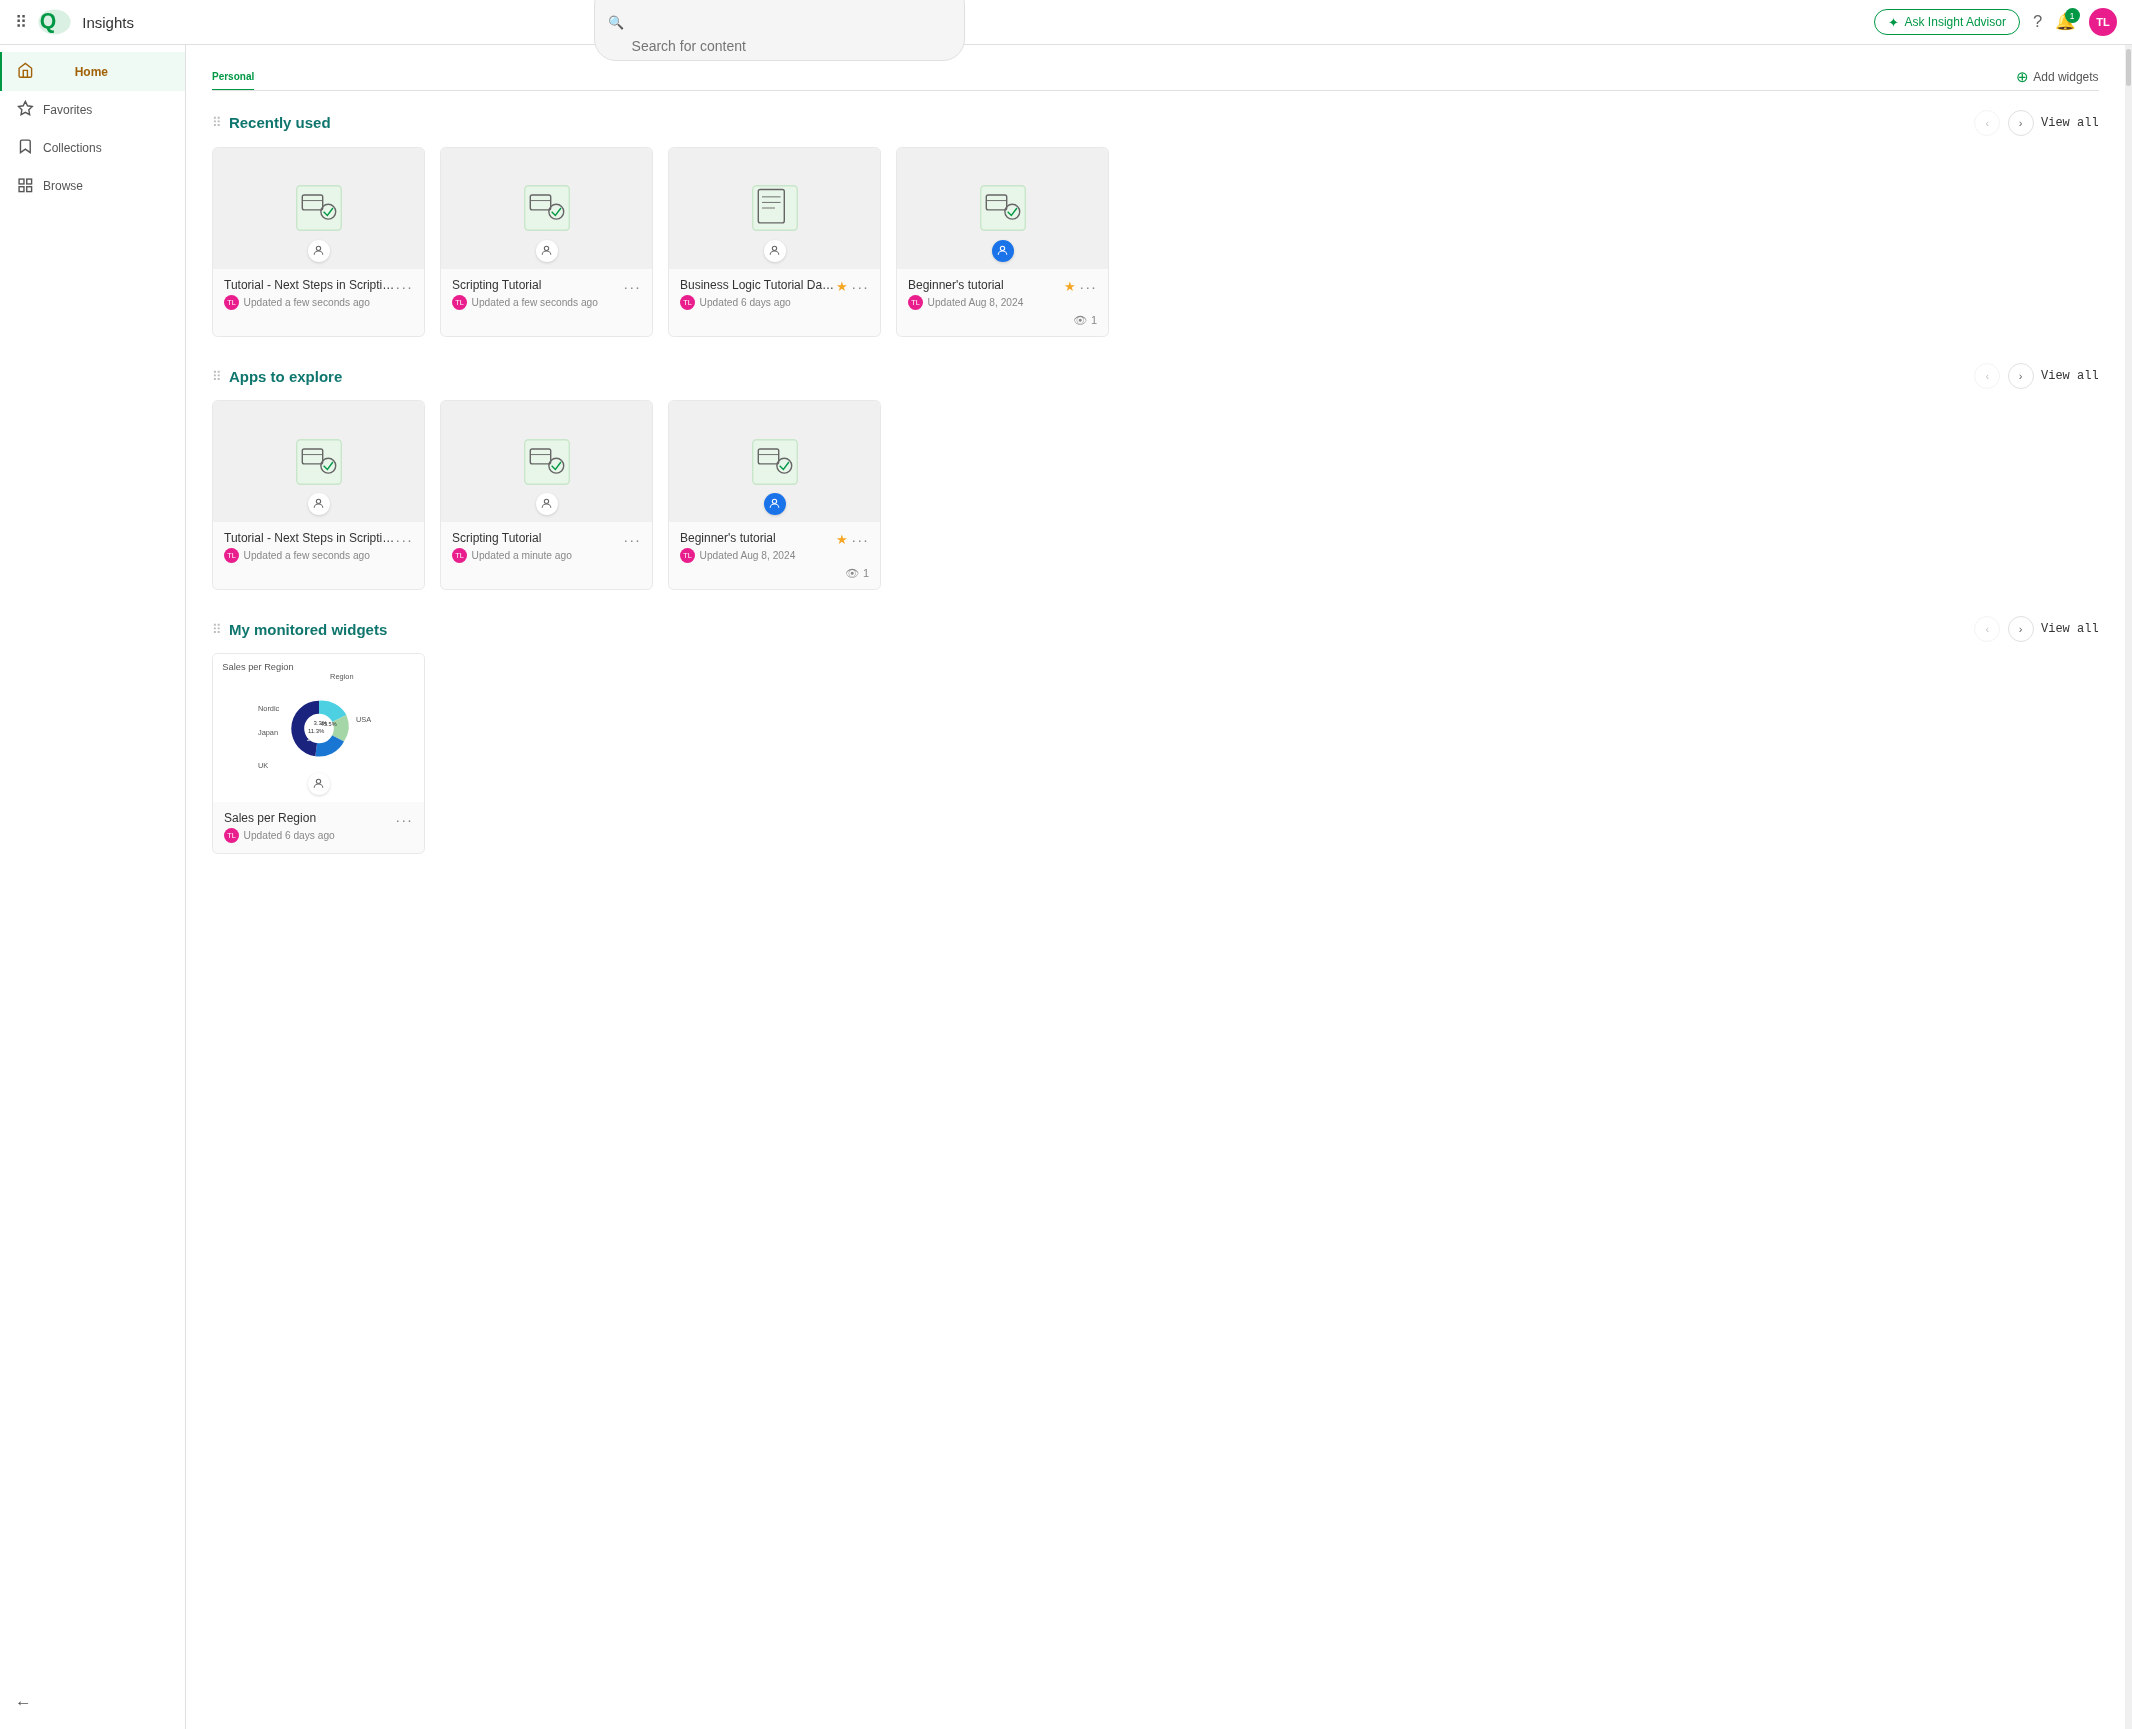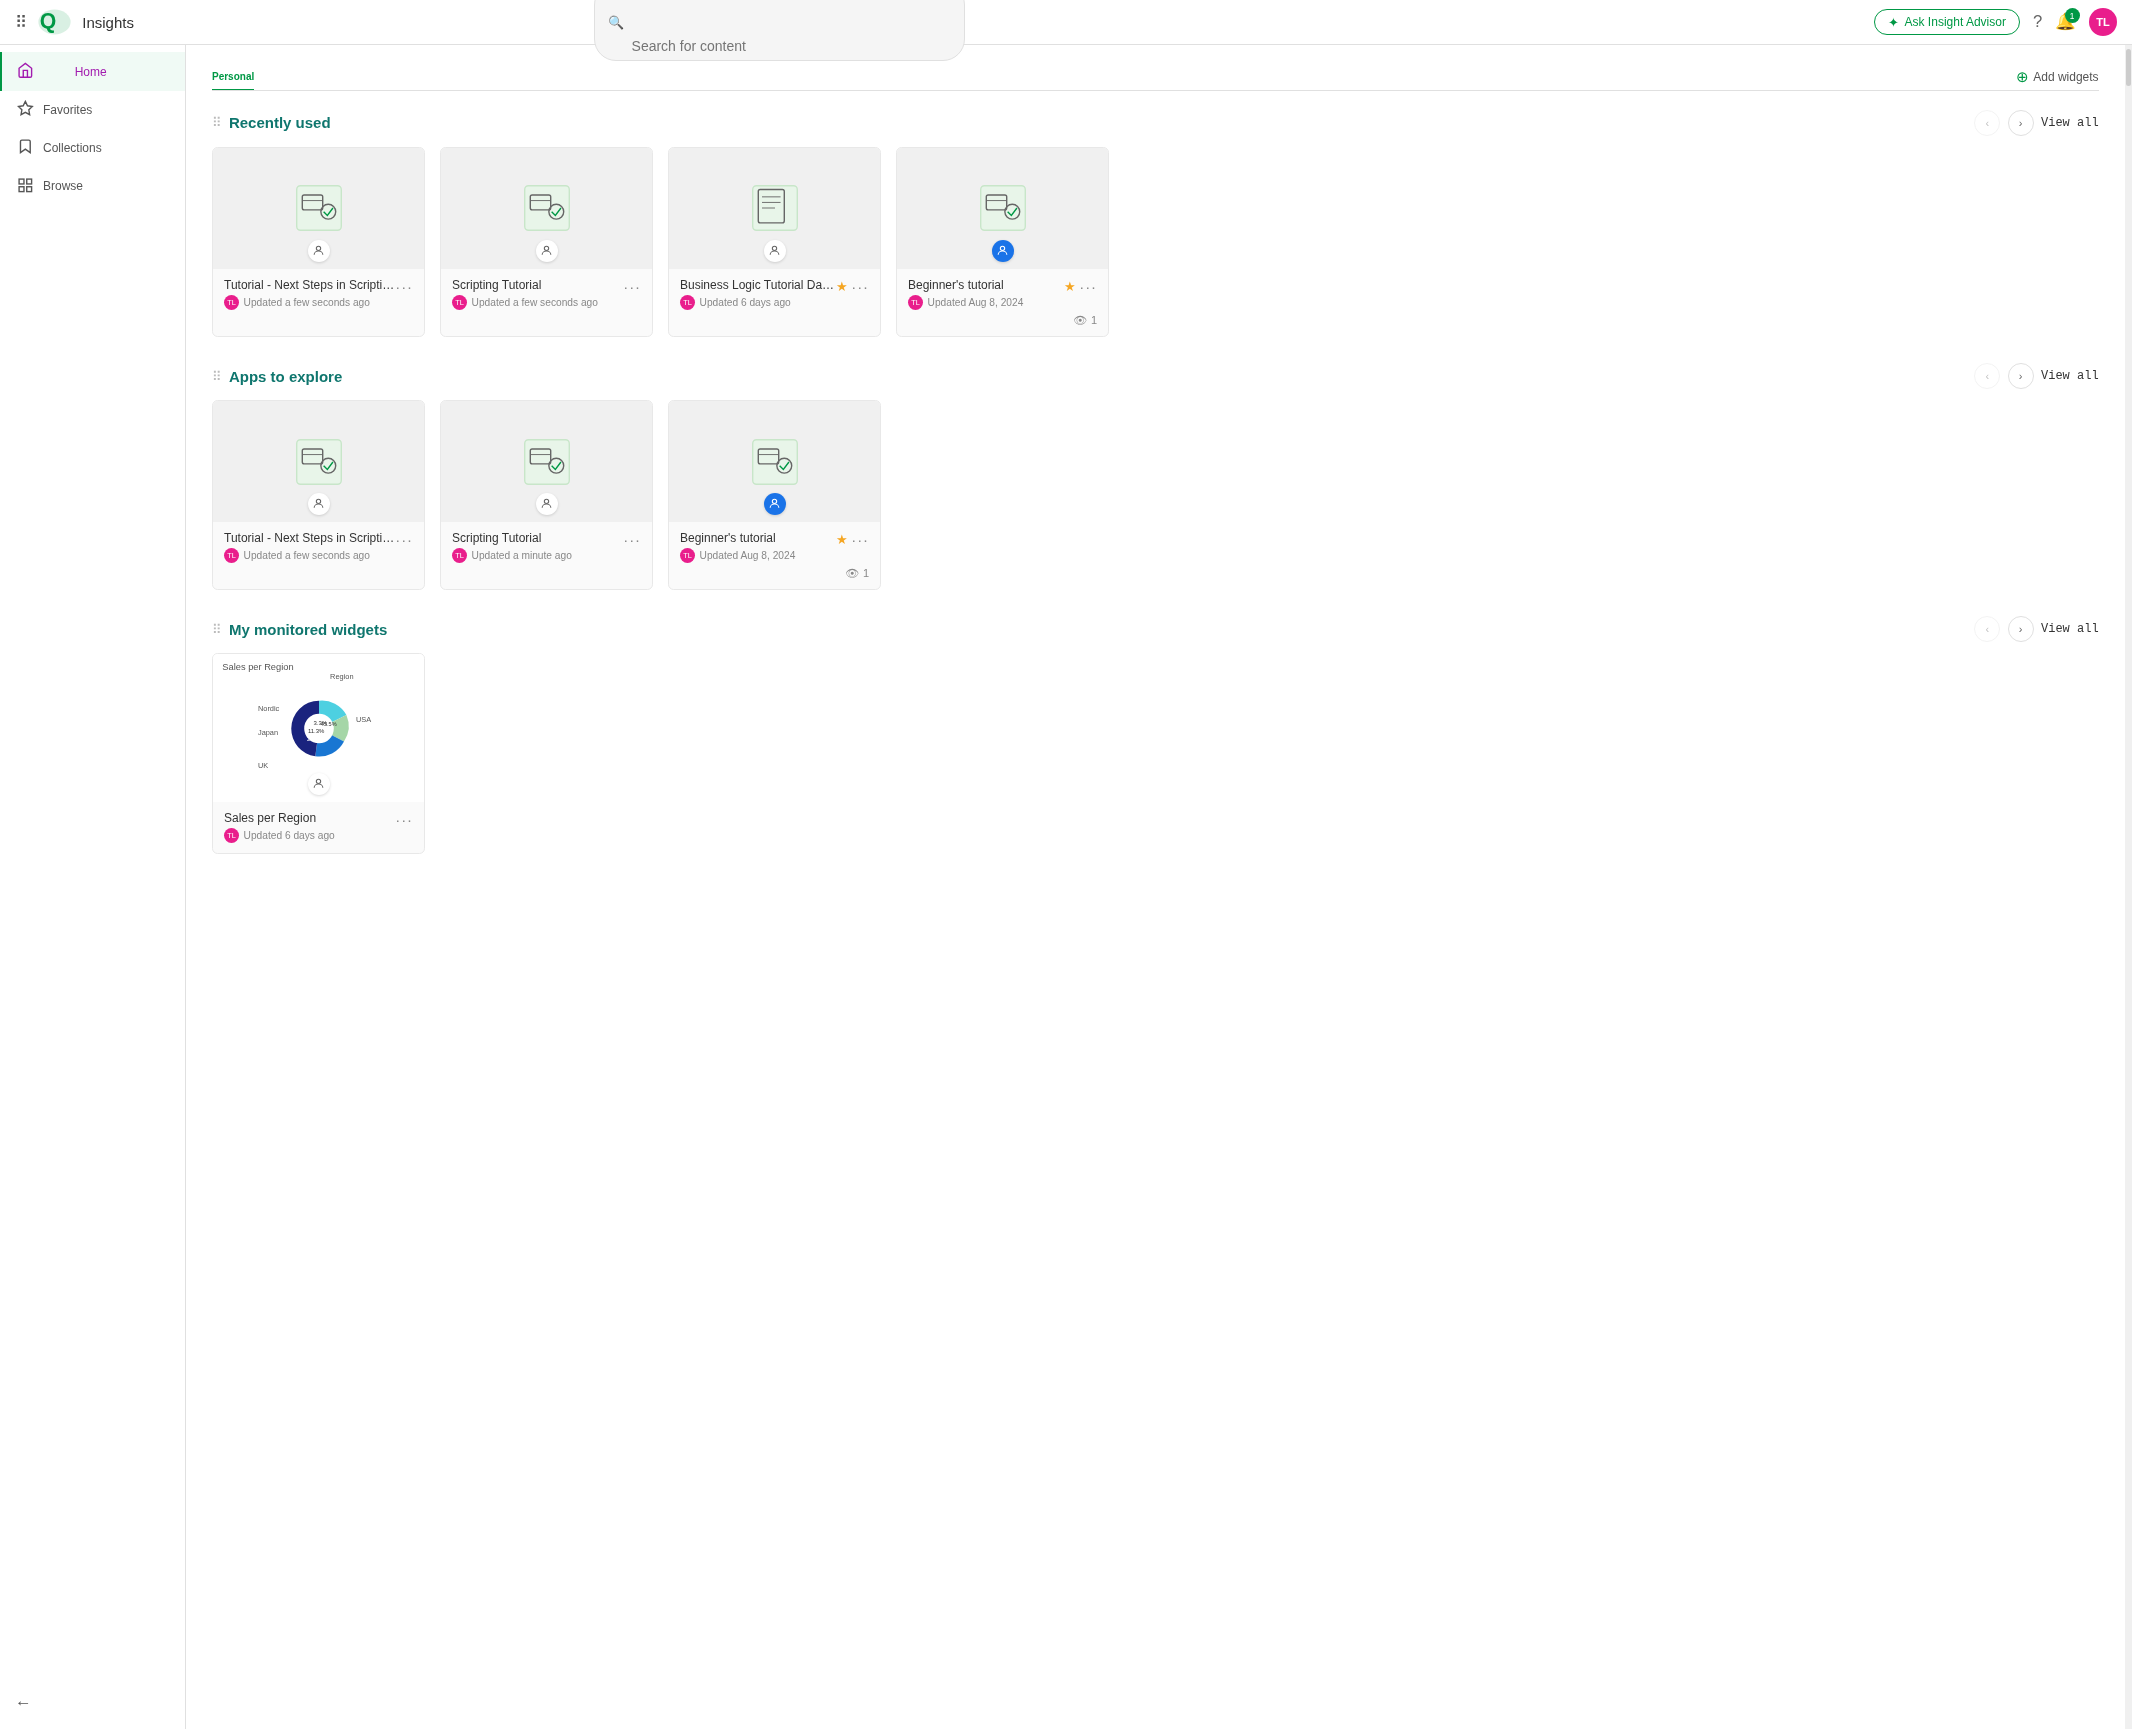--- a/index.html
+++ b/index.html
@@ -59,21 +59,21 @@
       flex-shrink: 0;
     }
     .sidebar-item {
       display: flex; align-items: center; gap: 9.3px;
       padding: 9.3px 15px;
       cursor: pointer;
       font-size: 12px;
       color: #555;
       border-left: 2.8px solid transparent;
     }
-    .sidebar-item.active { color: #a21caf; border-left-color: #009845; background: #f0faf5; font-weight: 400; gap: 41px; }
+    .sidebar-item.active { color: #a16207; border-left-color: #009845; background: #f0faf5; font-weight: 700; gap: 41px; }
     .sidebar-item .s-icon { font-size: 15px; }
     .sidebar-bottom { margin-top: auto; padding: 11px 15px; cursor: pointer; color: #555; font-size: 16.7px; }
 
     
     .main-content {
       flex: 1;
       overflow-y: auto;
       background: #fff;
       padding: 0;
     }

